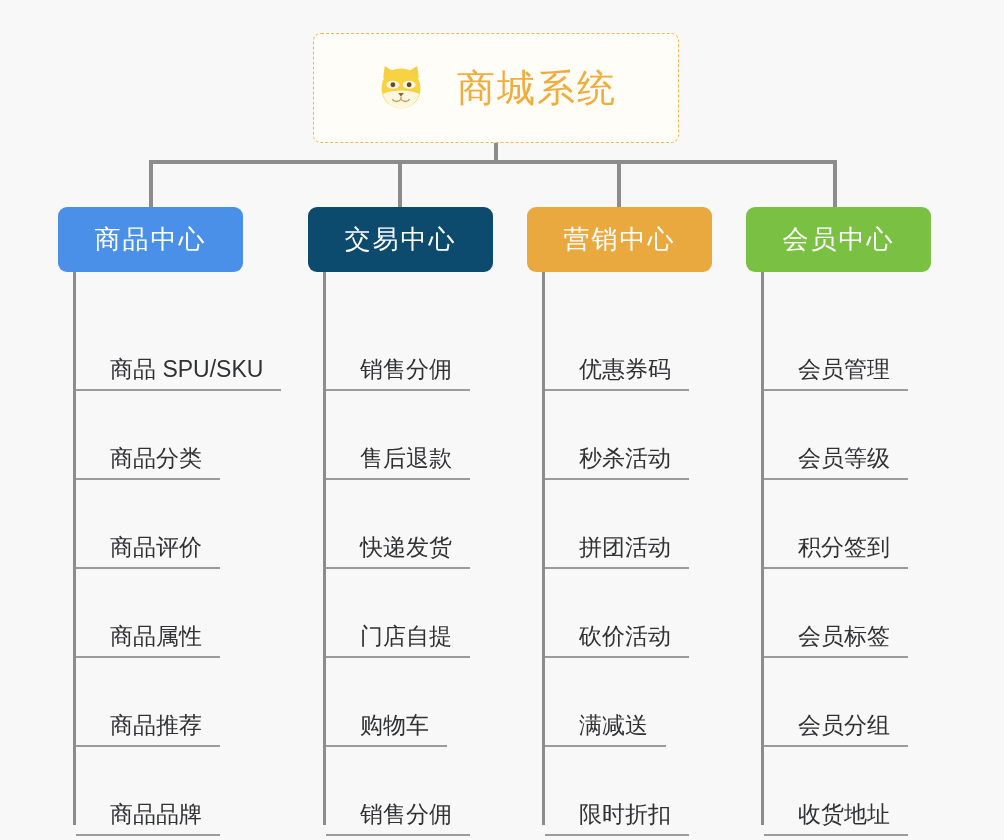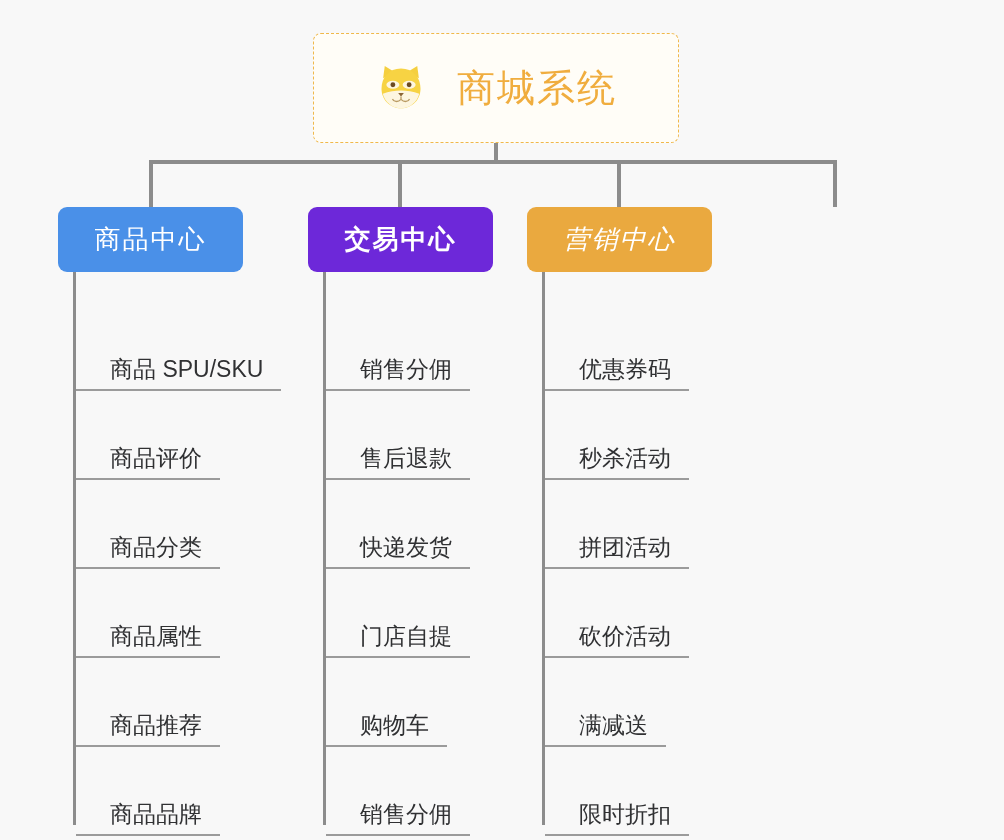--- a/index.html
+++ b/index.html
@@ -121,23 +121,23 @@
     font-size: 23px;
     line-height: 1.1;
     color: #303133;
     white-space: nowrap;
   }
 
   
   #col-0 { left: 58px;  }
   #col-0 .col-header { width: 185px; background: #4a90e8; }
   #col-1 { left: 308px; }
-  #col-1 .col-header { width: 185px; background: #6d28d9; font-weight: bold; }
+  #col-1 .col-header { width: 185px; background: #0c4a6e; }
   #col-2 { left: 527px; }
-  #col-2 .col-header { width: 185px; background: #eaa93f; font-style: italic; }
+  #col-2 .col-header { width: 185px; background: #eaa93f; }
   #col-3 { left: 746px; }
   #col-3 .col-header { width: 185px; background: #7ac143; }
 
   #drop-0 { left: 149px; }
   #drop-1 { left: 398px; }
   #drop-2 { left: 617px; }
   #drop-3 { left: 833px; }
 </style>
 </head>
 <body>
@@ -178,24 +178,24 @@
   <div class="conn conn-drop" id="drop-3"></div>
 
   <div class="column" id="col-0">
     <div class="col-header">商品中心</div>
     <div class="col-body">
       <div class="col-trunk"></div>
       <div class="leaf">
           <span class="leaf-inner">商品 SPU/SKU</span>
         </div>
       <div class="leaf">
+          <span class="leaf-inner">商品分类</span>
+        </div>
+      <div class="leaf">
           <span class="leaf-inner">商品评价</span>
-        </div>
-      <div class="leaf">
-          <span class="leaf-inner">商品分类</span>
         </div>
       <div class="leaf">
           <span class="leaf-inner">商品属性</span>
         </div>
       <div class="leaf">
           <span class="leaf-inner">商品推荐</span>
         </div>
       <div class="leaf">
           <span class="leaf-inner">商品品牌</span>
         </div>
@@ -245,14 +245,38 @@
         </div>
       <div class="leaf">
           <span class="leaf-inner">满减送</span>
         </div>
       <div class="leaf">
           <span class="leaf-inner">限时折扣</span>
         </div>
     </div>
   </div>
 
+  <div class="column" id="col-3">
+    <div class="col-header">会员中心</div>
+    <div class="col-body">
+      <div class="col-trunk"></div>
+      <div class="leaf">
+          <span class="leaf-inner">会员管理</span>
+        </div>
+      <div class="leaf">
+          <span class="leaf-inner">会员等级</span>
+        </div>
+      <div class="leaf">
+          <span class="leaf-inner">积分签到</span>
+        </div>
+      <div class="leaf">
+          <span class="leaf-inner">会员标签</span>
+        </div>
+      <div class="leaf">
+          <span class="leaf-inner">会员分组</span>
+        </div>
+      <div class="leaf">
+          <span class="leaf-inner">收货地址</span>
+        </div>
+    </div>
+  </div>
 
 </div>
 
 </body></html>

